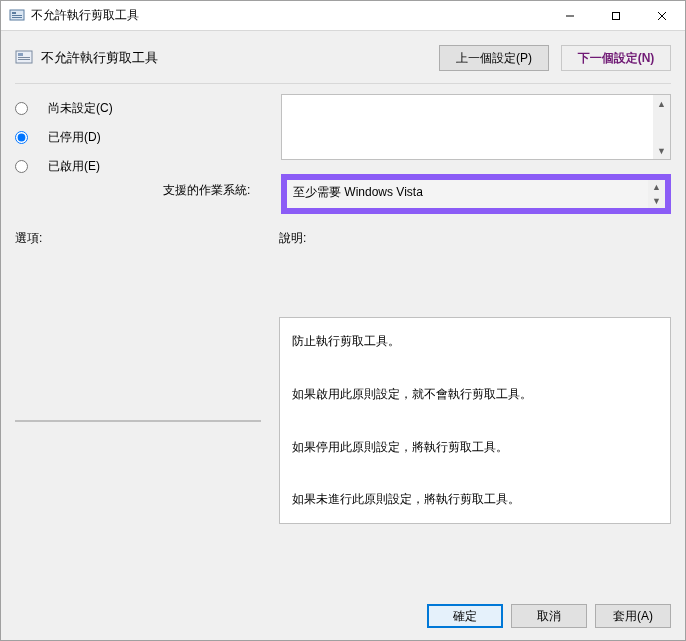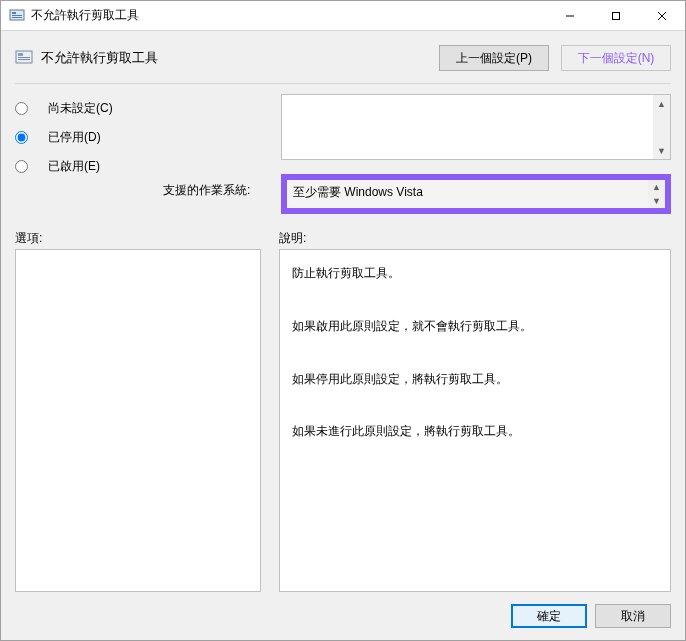--- a/index.html
+++ b/index.html
@@ -61,24 +61,25 @@
     min-width: 110px;
     height: 26px;
     padding: 0 10px;
     border: 1px solid #adadad;
     background: #e1e1e1;
     font-size: 12px;
     display: inline-flex; align-items: center; justify-content: center;
     margin-left: 4px;
   }
   .navbtn.disabled {
-    color: #8b5cf6;
+    color: #701a75;
     border-color: #c8c8c8;
     background: #efefef;
     cursor: default;
+    font-weight: bold;
   }
 
   .hr { height: 1px; background: #d8d8d8; margin: 4px 14px 6px 14px; }
 
   .top-grid {
     display: grid;
     grid-template-columns: 140px 110px 1fr;
     column-gap: 8px;
     padding: 4px 14px 0 14px;
   }
@@ -135,20 +136,21 @@
   }
   .mid-labels .left { width: 246px; }
   .mid-labels .right { flex: 1; }
 
   .panels {
     display: flex;
     padding: 0 14px;
     gap: 18px;
     flex: 1;
     min-height: 0;
+    align-items: center;
   }
   .panel {
     border: 1px solid #c0c0c0;
     background: #fff;
     overflow: auto;
   }
   .panel.left { width: 246px; }
   .panel.right { flex: 1; padding: 10px 12px; line-height: 2.2; font-size: 12px; }
 
   .footer {
@@ -273,15 +275,16 @@
 如果啟用此原則設定，就不會執行剪取工具。
 
 如果停用此原則設定，將執行剪取工具。
 
 如果未進行此原則設定，將執行剪取工具。</div>
   </div>
 
   <div class="footer">
     <div class="btn primary">確定</div>
     <div class="btn">取消</div>
+    <div class="btn">套用(A)</div>
   </div>
 
 </div>
 
 </body></html>

